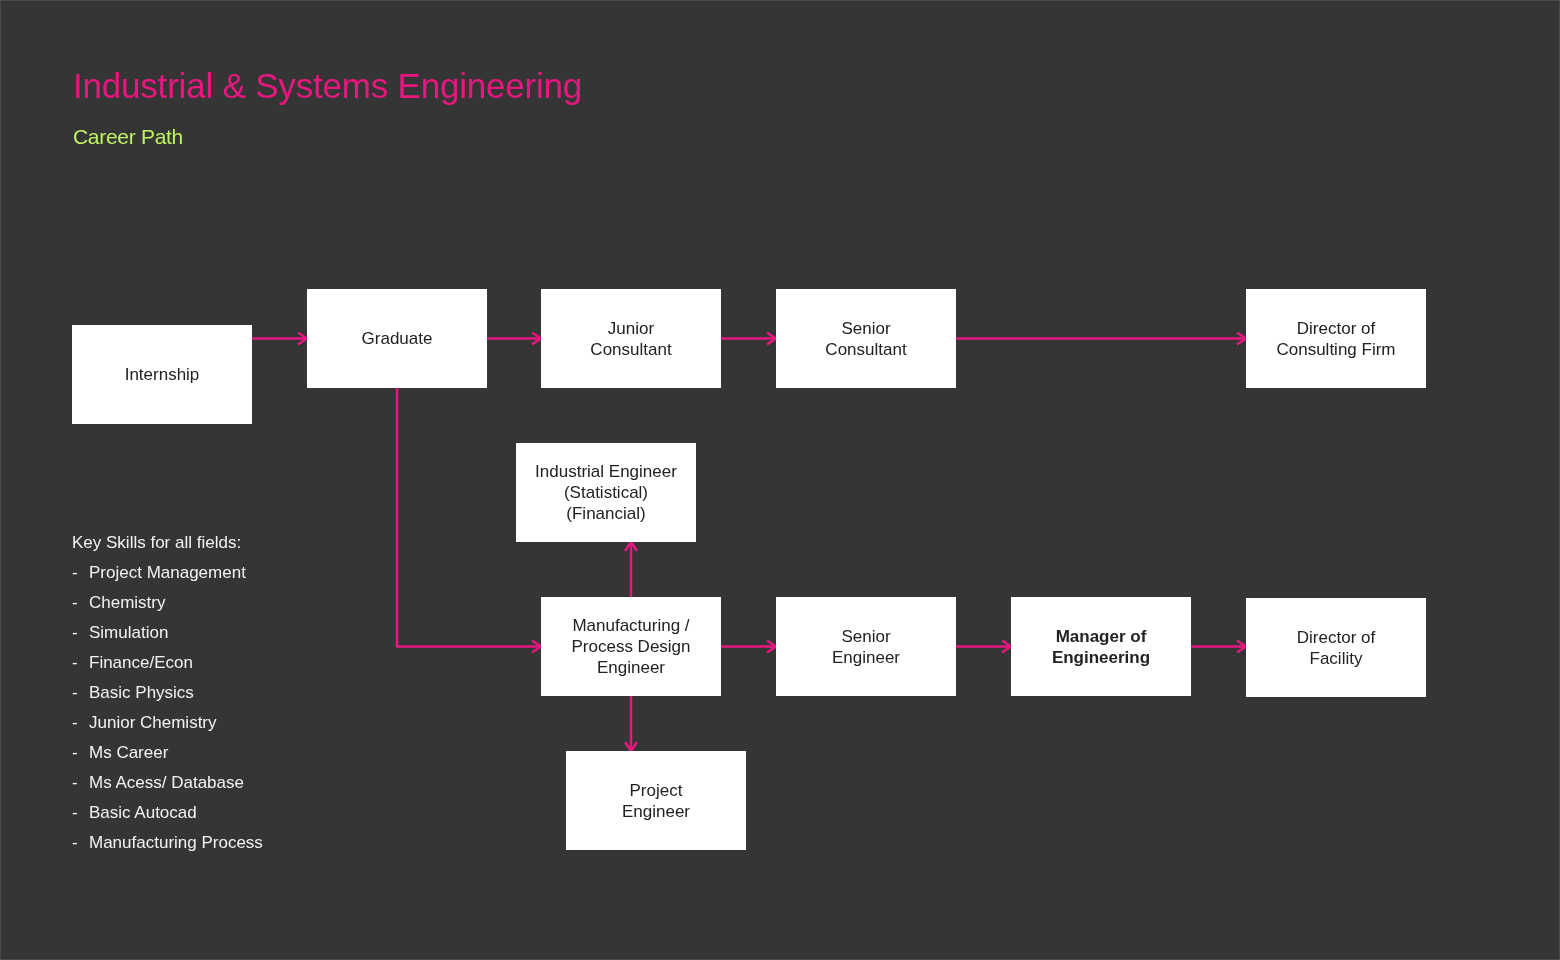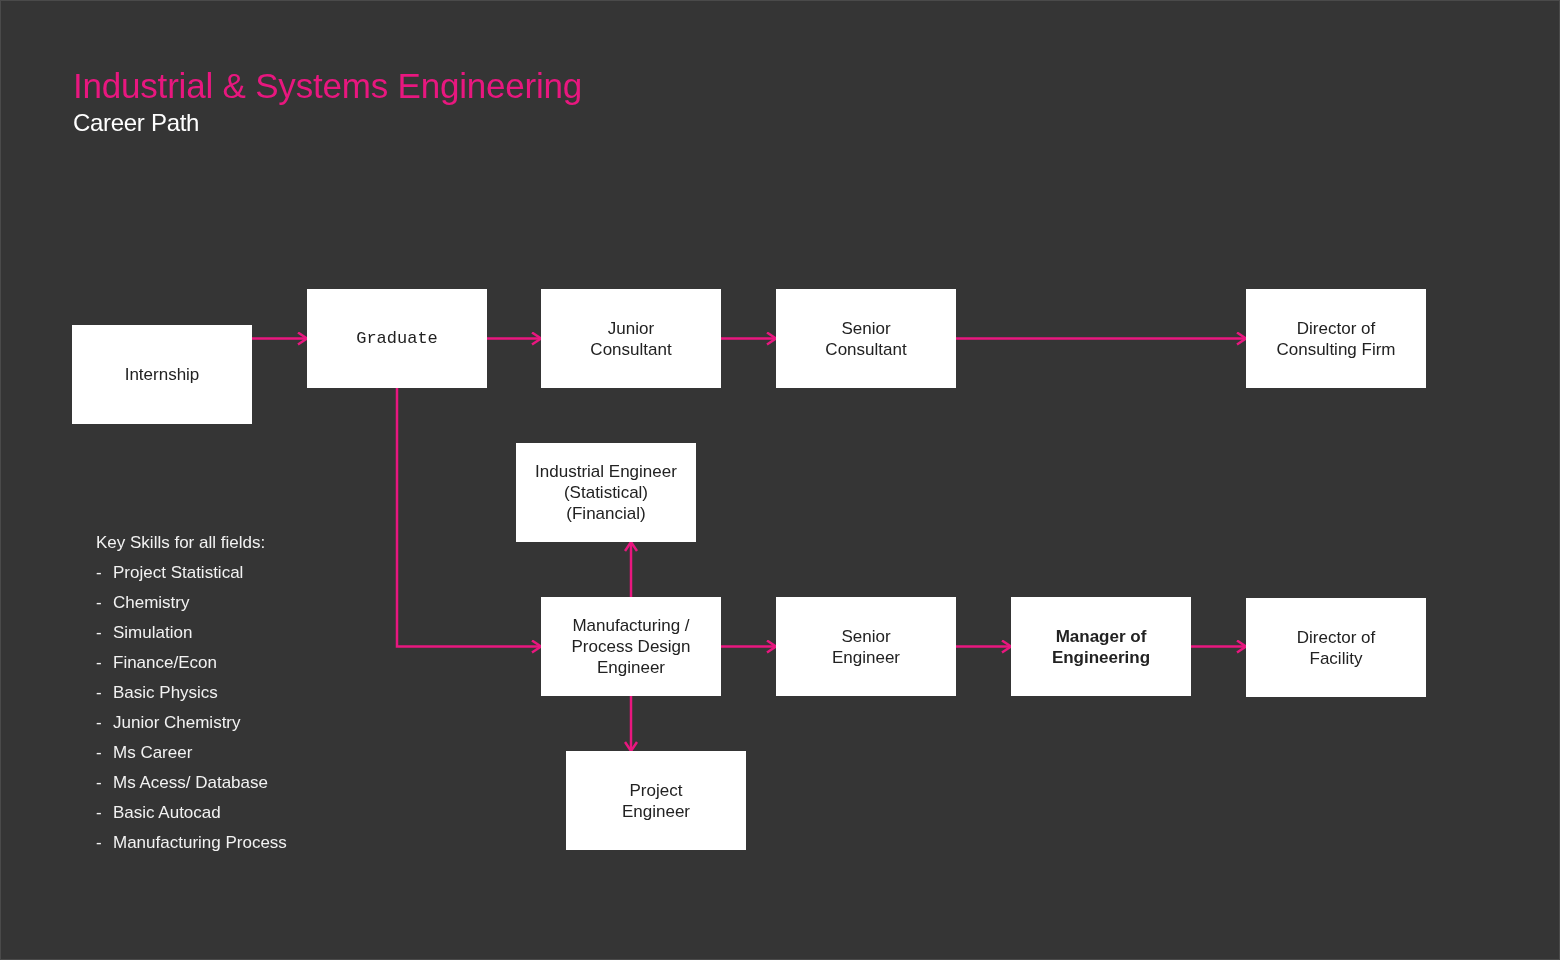--- a/index.html
+++ b/index.html
@@ -16,22 +16,22 @@
       border: 1px solid #4a4a4a;
       box-sizing: content-box;
     }
     .title {
       position: absolute; left: 73px; top: 66px;
       color: #e8177f; font-size: 35px; font-weight: normal;
       letter-spacing: -0.2px; margin: 0; line-height: 40px;
       white-space: nowrap;
     }
     .subtitle {
-      position: absolute; left: 73px; top: 108px;
-      color: #ffffff; font-size: 24px; font-weight: normal;
+      position: absolute; left: 73px; top: 122px;
+      color: #bef264; font-size: 21px; font-weight: normal;
       margin: 0; line-height: 30px; white-space: nowrap;
       letter-spacing: -0.3px;
     }
     svg.connectors {
       position: absolute; left: 0; top: 0;
       width: 1560px; height: 960px;
       pointer-events: none;
     }
     .node {
       position: absolute;
@@ -42,21 +42,20 @@
       color: #222;
       font-size: 17px; line-height: 21px;
       white-space: pre-line;
       box-sizing: border-box;
       cursor: pointer;
     }
     .skills {
       position: absolute; left: 72px; top: 530px;
       color: #f2f2f2; font-size: 17px;
       font-family: "Liberation Sans", sans-serif;
-      margin-left: 24px;
     }
     .skills .heading { height: 30px; line-height: 26px; }
     .skills .item { height: 30px; line-height: 26px; display: flex; }
     .skills .dash { width: 17px; display: inline-block; }
   </style>
 </head>
 <body>
 
 <div class="frame"></div>
 
@@ -77,21 +76,21 @@
       <path d="M397,388 L397,646.5 L541,646.5" marker-end="url(#arrowhead)"></path>
       <path d="M631,597 L631,542" marker-end="url(#arrowhead)"></path>
       <path d="M631,696 L631,751" marker-end="url(#arrowhead)"></path>
       <path d="M721,646.5 L776,646.5" marker-end="url(#arrowhead)"></path>
       <path d="M956,646.5 L1011,646.5" marker-end="url(#arrowhead)"></path>
       <path d="M1191,646.5 L1246,646.5" marker-end="url(#arrowhead)"></path>
     </g>
 </svg>
 
 <div class="node" id="node-internship" style="left:72px; top:289px;margin-top:36px;">Internship</div>
-<div class="node" id="node-graduate" style="left:307px; top:289px;font-family:Liberation Mono, monospace;">Graduate</div>
+<div class="node" id="node-graduate" style="left:307px; top:289px;">Graduate</div>
 <div class="node" id="node-junior_consultant" style="left:541px; top:289px;">Junior
 Consultant</div>
 <div class="node" id="node-senior_consultant" style="left:776px; top:289px;">Senior
 Consultant</div>
 <div class="node" id="node-director_consulting" style="left:1246px; top:289px;">Director of
 Consulting Firm</div>
 
 <div class="node" id="node-industrial_engineer" style="left:516px; top:443px;">Industrial Engineer
 (Statistical)
 (Financial)</div>
@@ -106,21 +105,21 @@
 <div class="node" id="node-manager_engineering" style="left:1011px; top:597px;font-weight:bold;">Manager of
 Engineering</div>
 <div class="node" id="node-director_facility" style="left:1246px; top:598px;">Director of
 Facility</div>
 
 <div class="skills">
   <div class="heading">Key Skills for all fields:</div>
   <div id="skills-list">
     <div class="item">
         <span class="dash">-</span>
-        <span>Project Statistical</span>
+        <span>Project Management</span>
       </div>
     <div class="item">
         <span class="dash">-</span>
         <span>Chemistry</span>
       </div>
     <div class="item">
         <span class="dash">-</span>
         <span>Simulation</span>
       </div>
     <div class="item">

